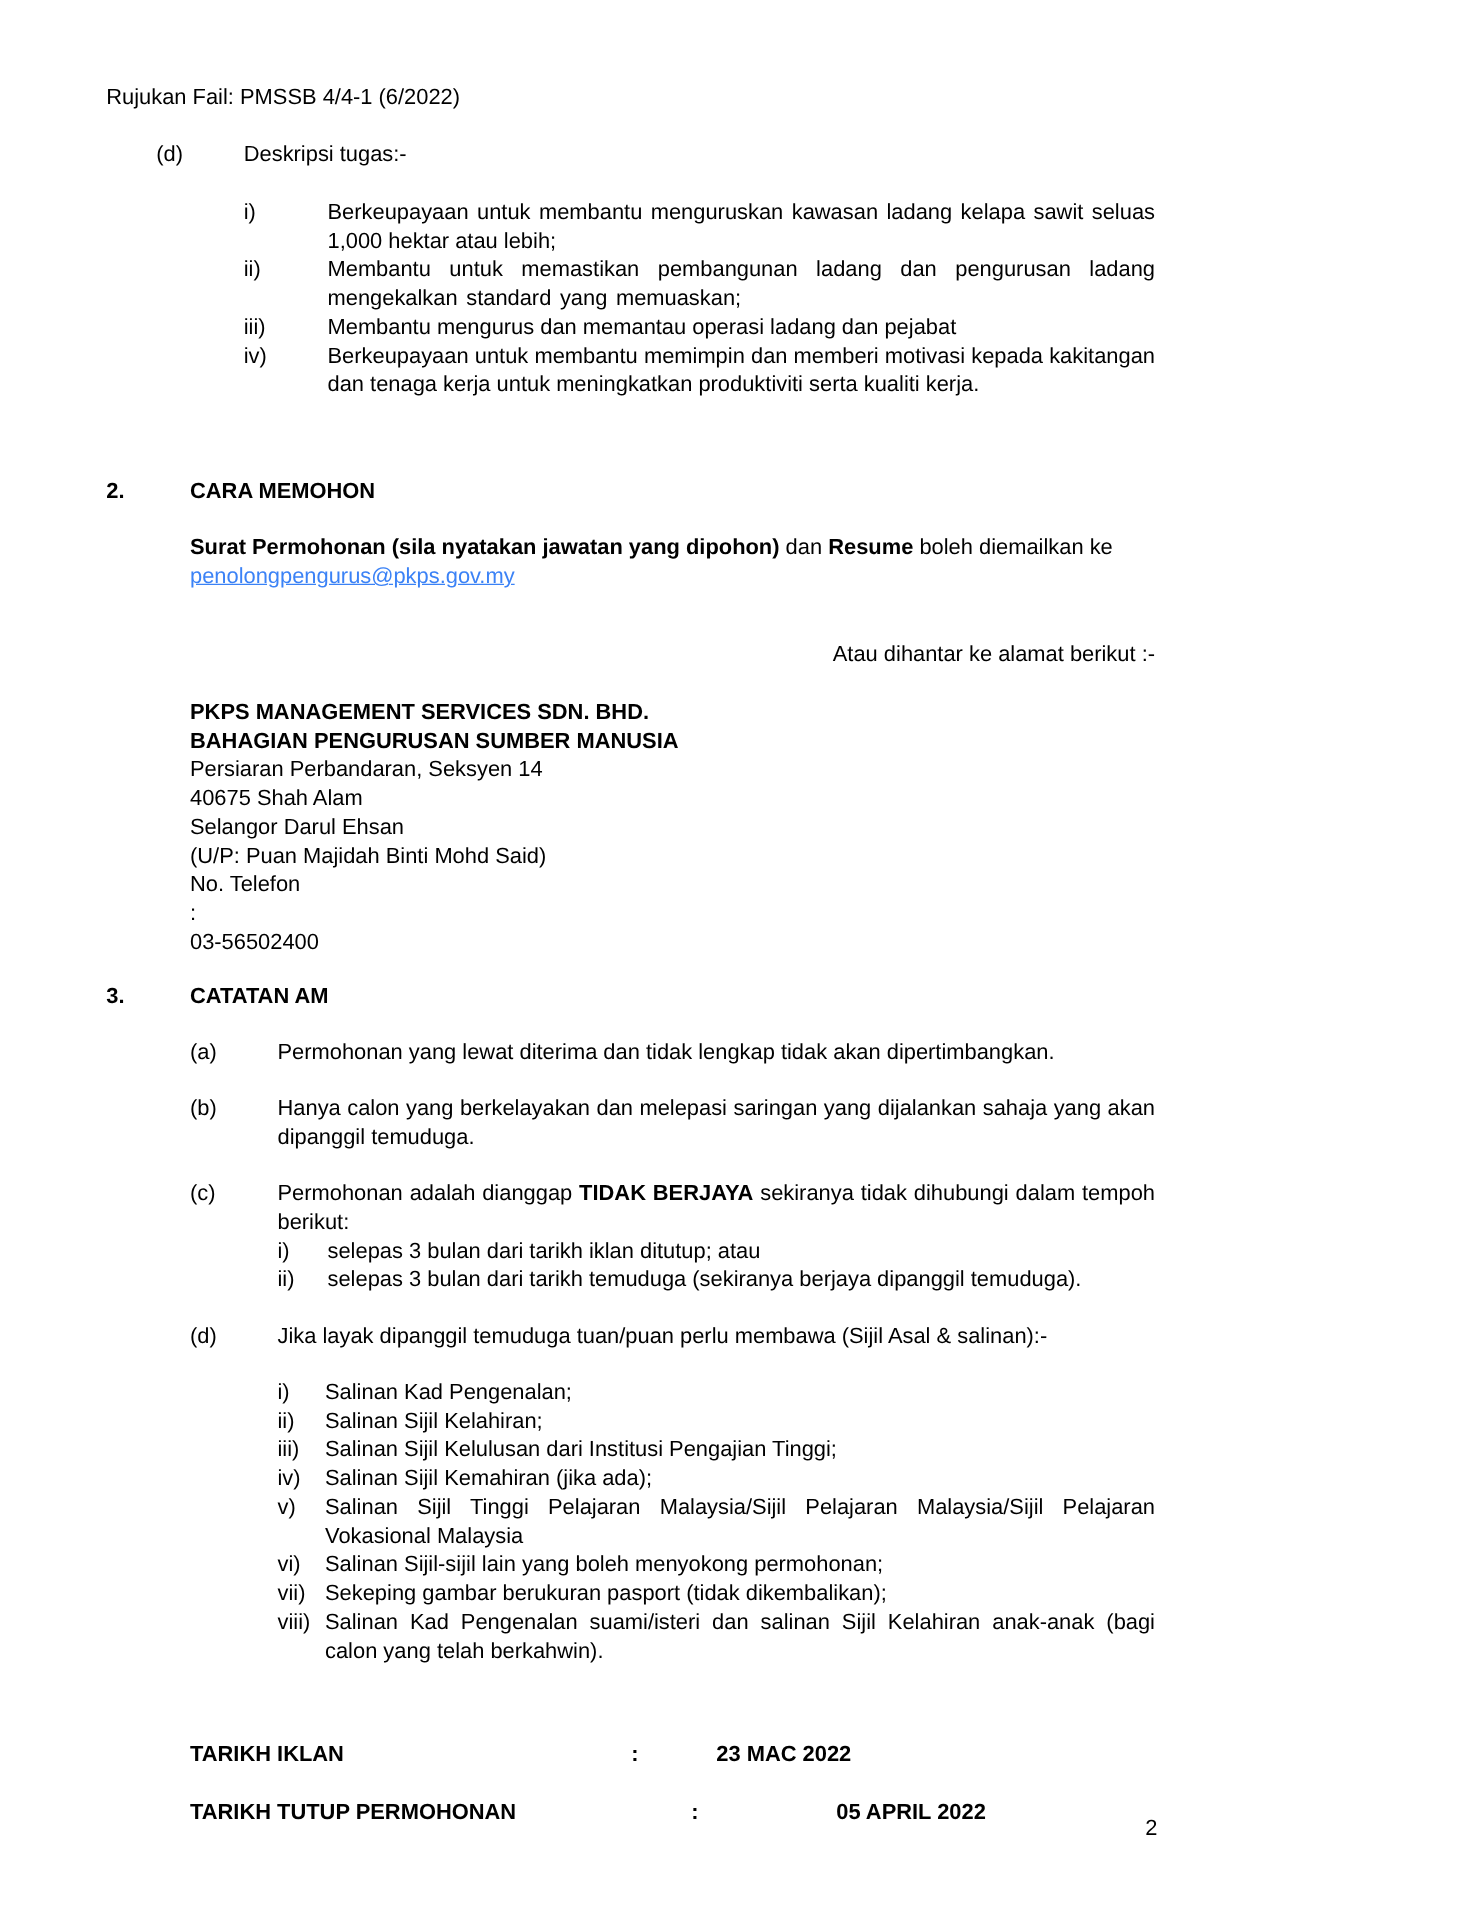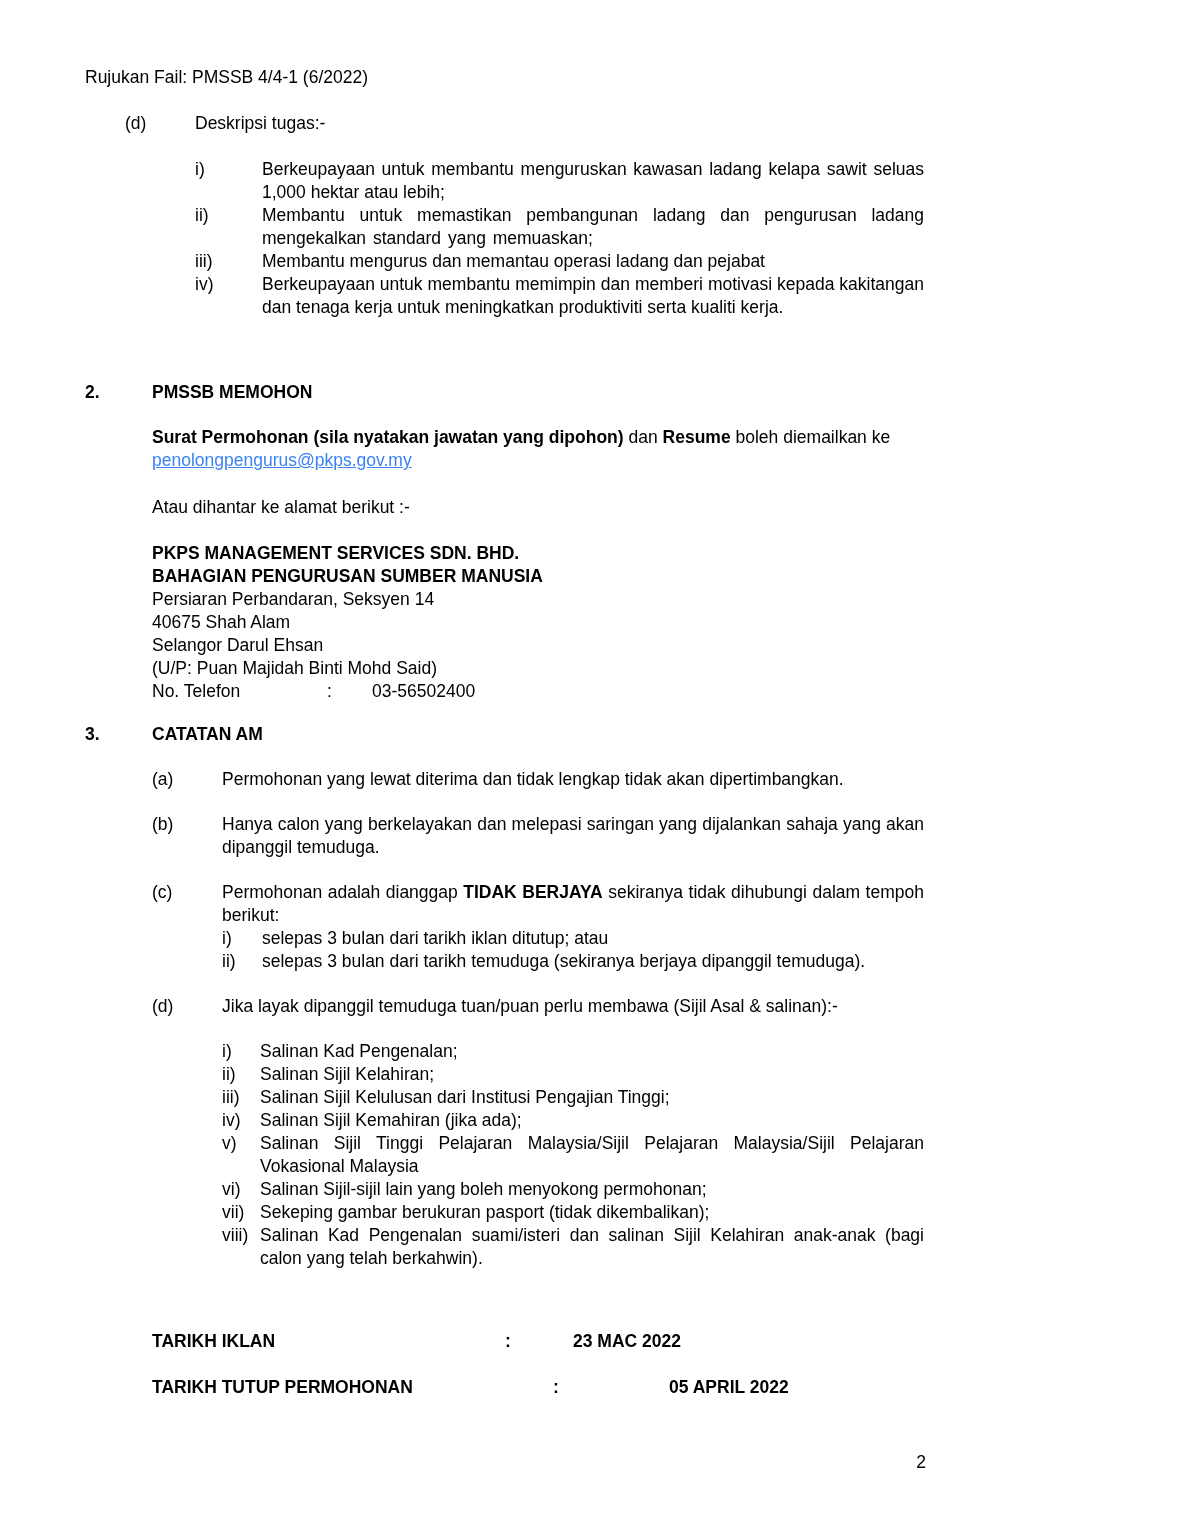--- a/index.html
+++ b/index.html
@@ -30,23 +30,23 @@
   
   .sec-head { display: flex; font-weight: bold; }
   .sec-num { width: 67px; flex-shrink: 0; }
   .sec2 { margin-top: 62px; }
   .sec3 { margin-top: 20px; }
 
   
   .s2body { margin-left: 67px; }
   .apply-par { margin-top: 22px; }
   .email-link { color: #3b82f6; font-weight: normal; text-decoration: underline; cursor: pointer; }
-  .alt-intro { margin-top: 24px; }
+  .alt-intro { margin-top: 40px; text-align: right; }
   .address { margin-top: 23px; }
-  .phone-row { display: flex; }
+  .phone-row { display: flex; flex-direction: column; }
   .phone-label { width: 175px; flex-shrink: 0; }
   .phone-colon { width: 45px; flex-shrink: 0; }
 
   
   .item { display: flex; margin-top: 22px; margin-left: 67px; }
   .ilabel { width: 70px; flex-shrink: 0; }
   .itext { flex: 1; text-align: justify; }
   .subrow { display: flex; text-align: left; }
   .subnum { width: 40px; flex-shrink: 0; }
   .doclist { margin-top: 22px; margin-left: 137px; }
@@ -89,21 +89,21 @@
       <span class="jtext">Membantu mengurus dan memantau operasi ladang dan pejabat</span>
     </div>
     <div class="jrow">
       <span class="jnum">iv)</span>
       <span class="jtext">Berkeupayaan untuk membantu memimpin dan memberi motivasi kepada kakitangan dan tenaga kerja untuk meningkatkan produktiviti serta kualiti kerja.</span>
     </div>
   </div>
 
   <div class="sec-head sec2">
     <span class="sec-num">2.</span>
-    <span>PMSSB MEMOHON</span>
+    <span>CARA MEMOHON</span>
   </div>
 
   <div class="s2body">
     <div class="apply-par">
       <span class="bold">Surat Permohonan (sila nyatakan jawatan yang dipohon)</span><span> dan </span><span class="bold">Resume</span><span> boleh diemailkan ke</span>
       <div><a class="email-link">penolongpengurus@pkps.gov.my</a></div>
     </div>
 
     <div class="alt-intro">Atau dihantar ke alamat berikut :-</div>
 

